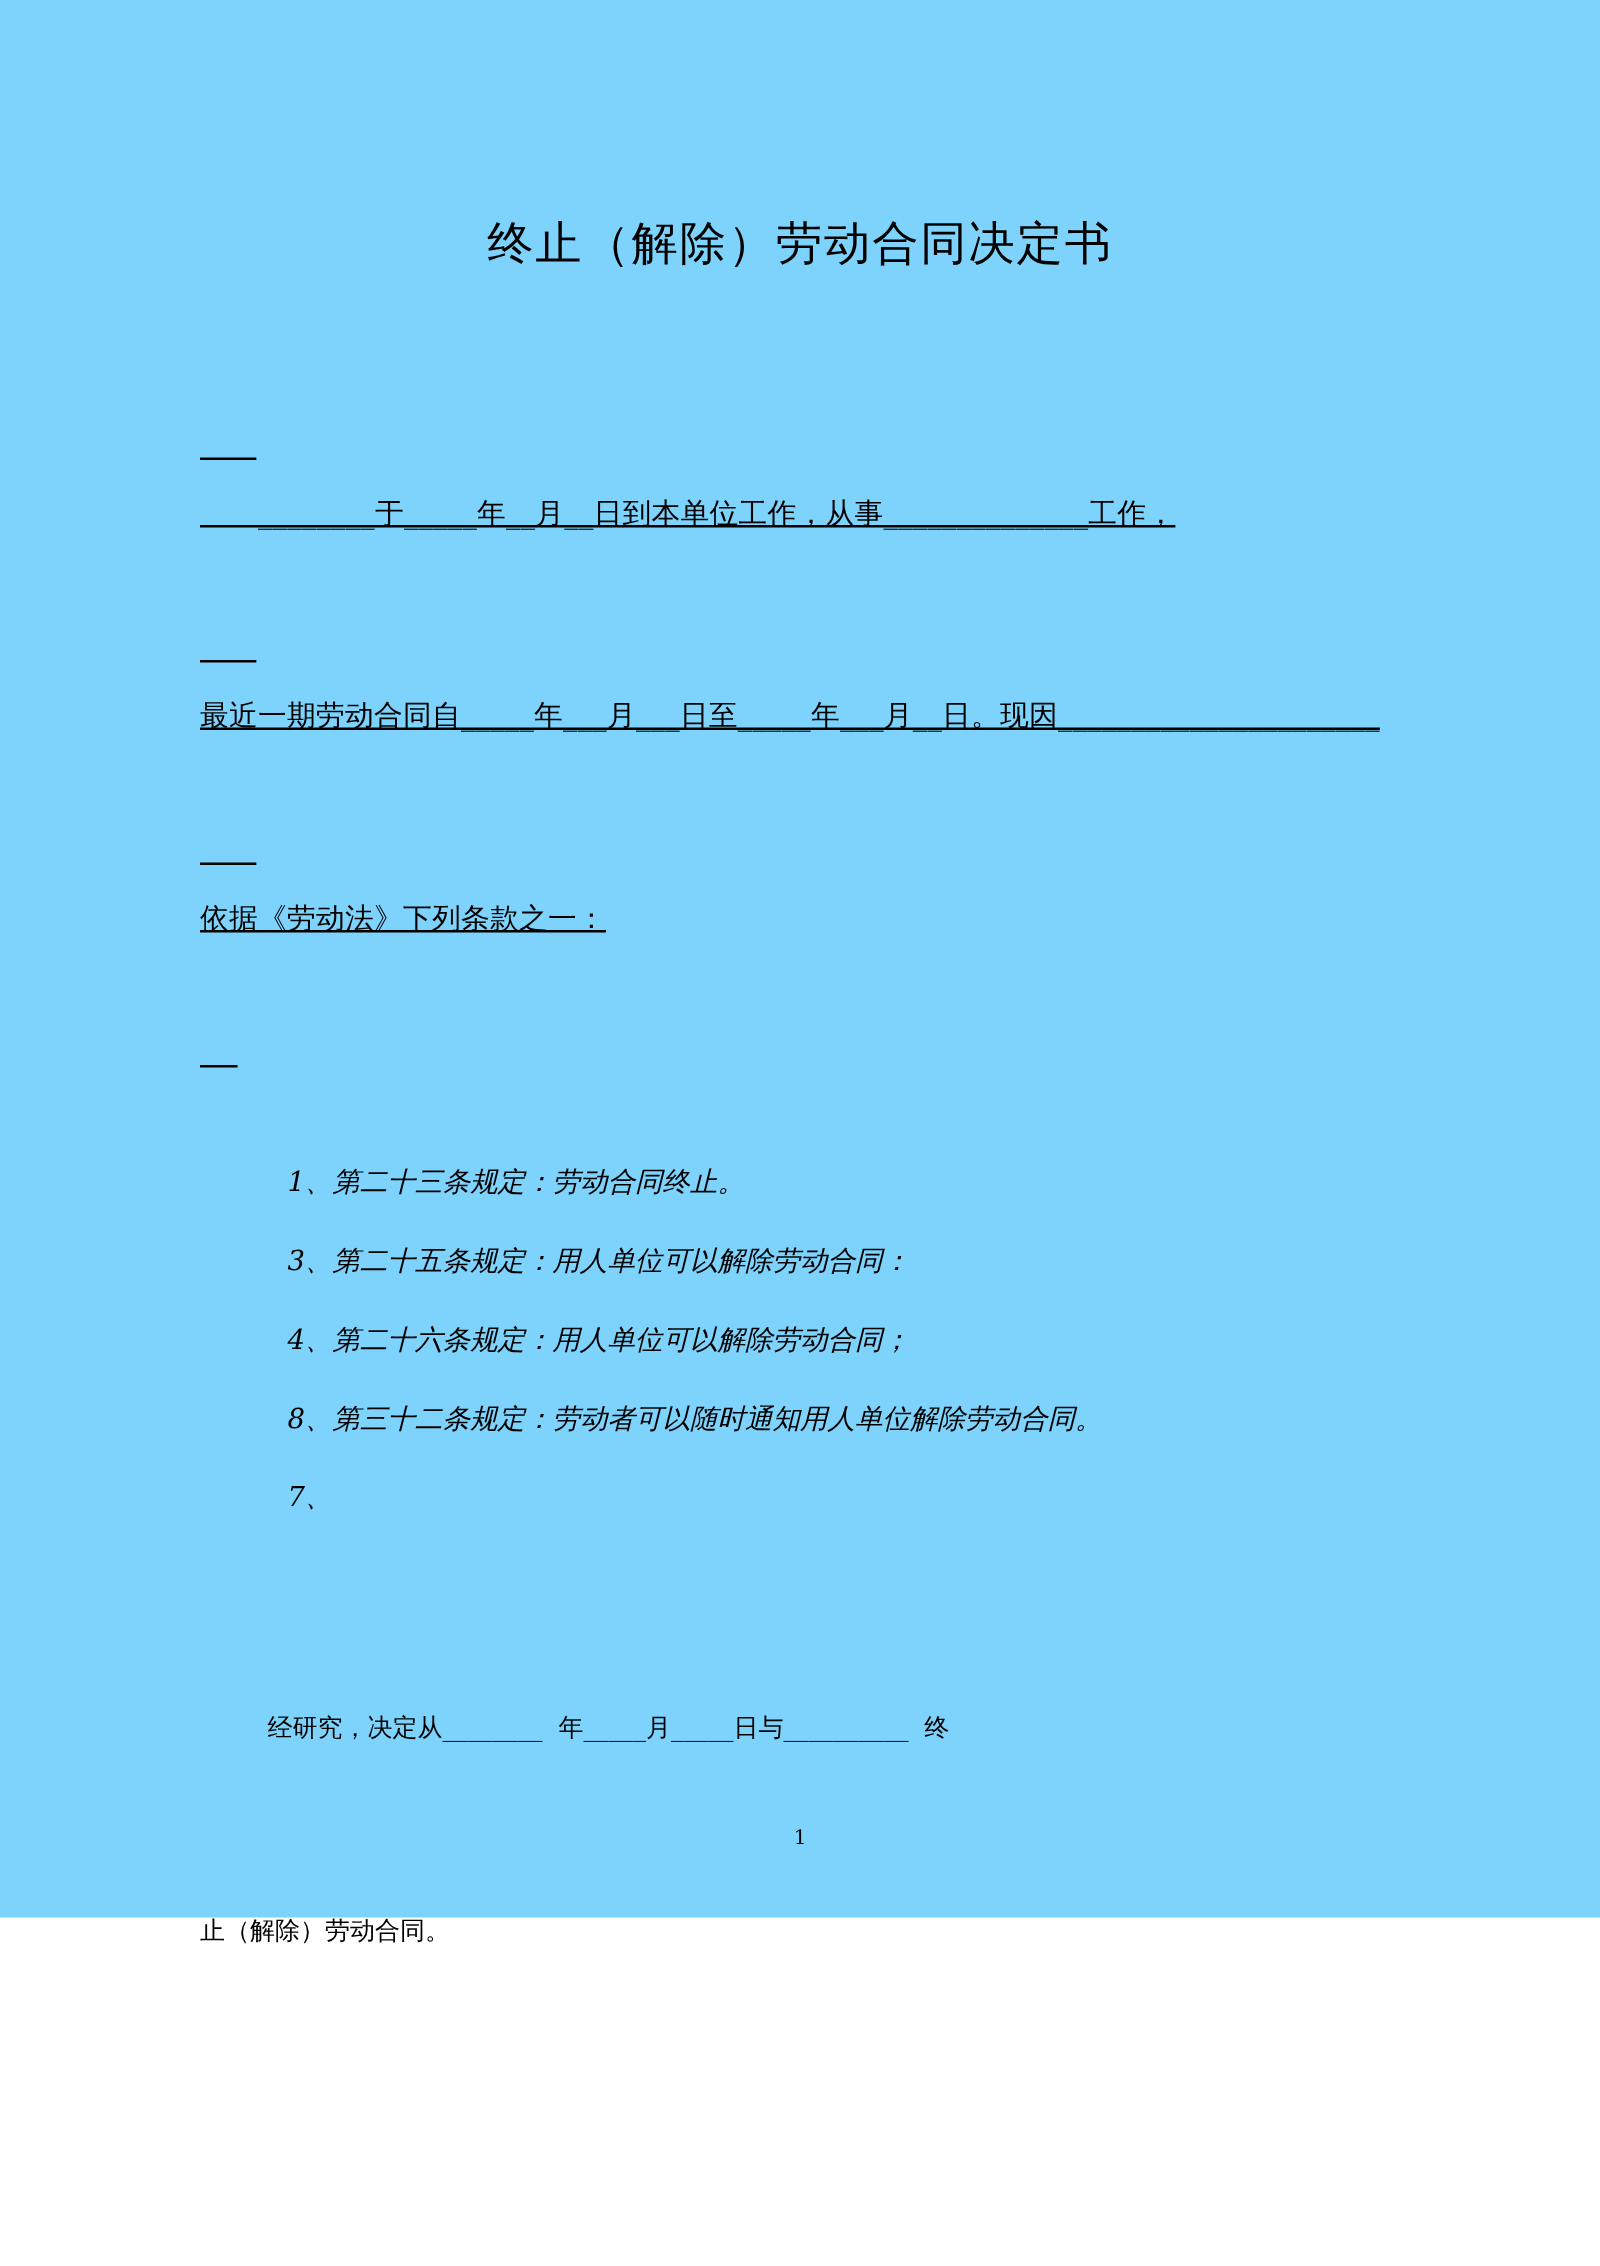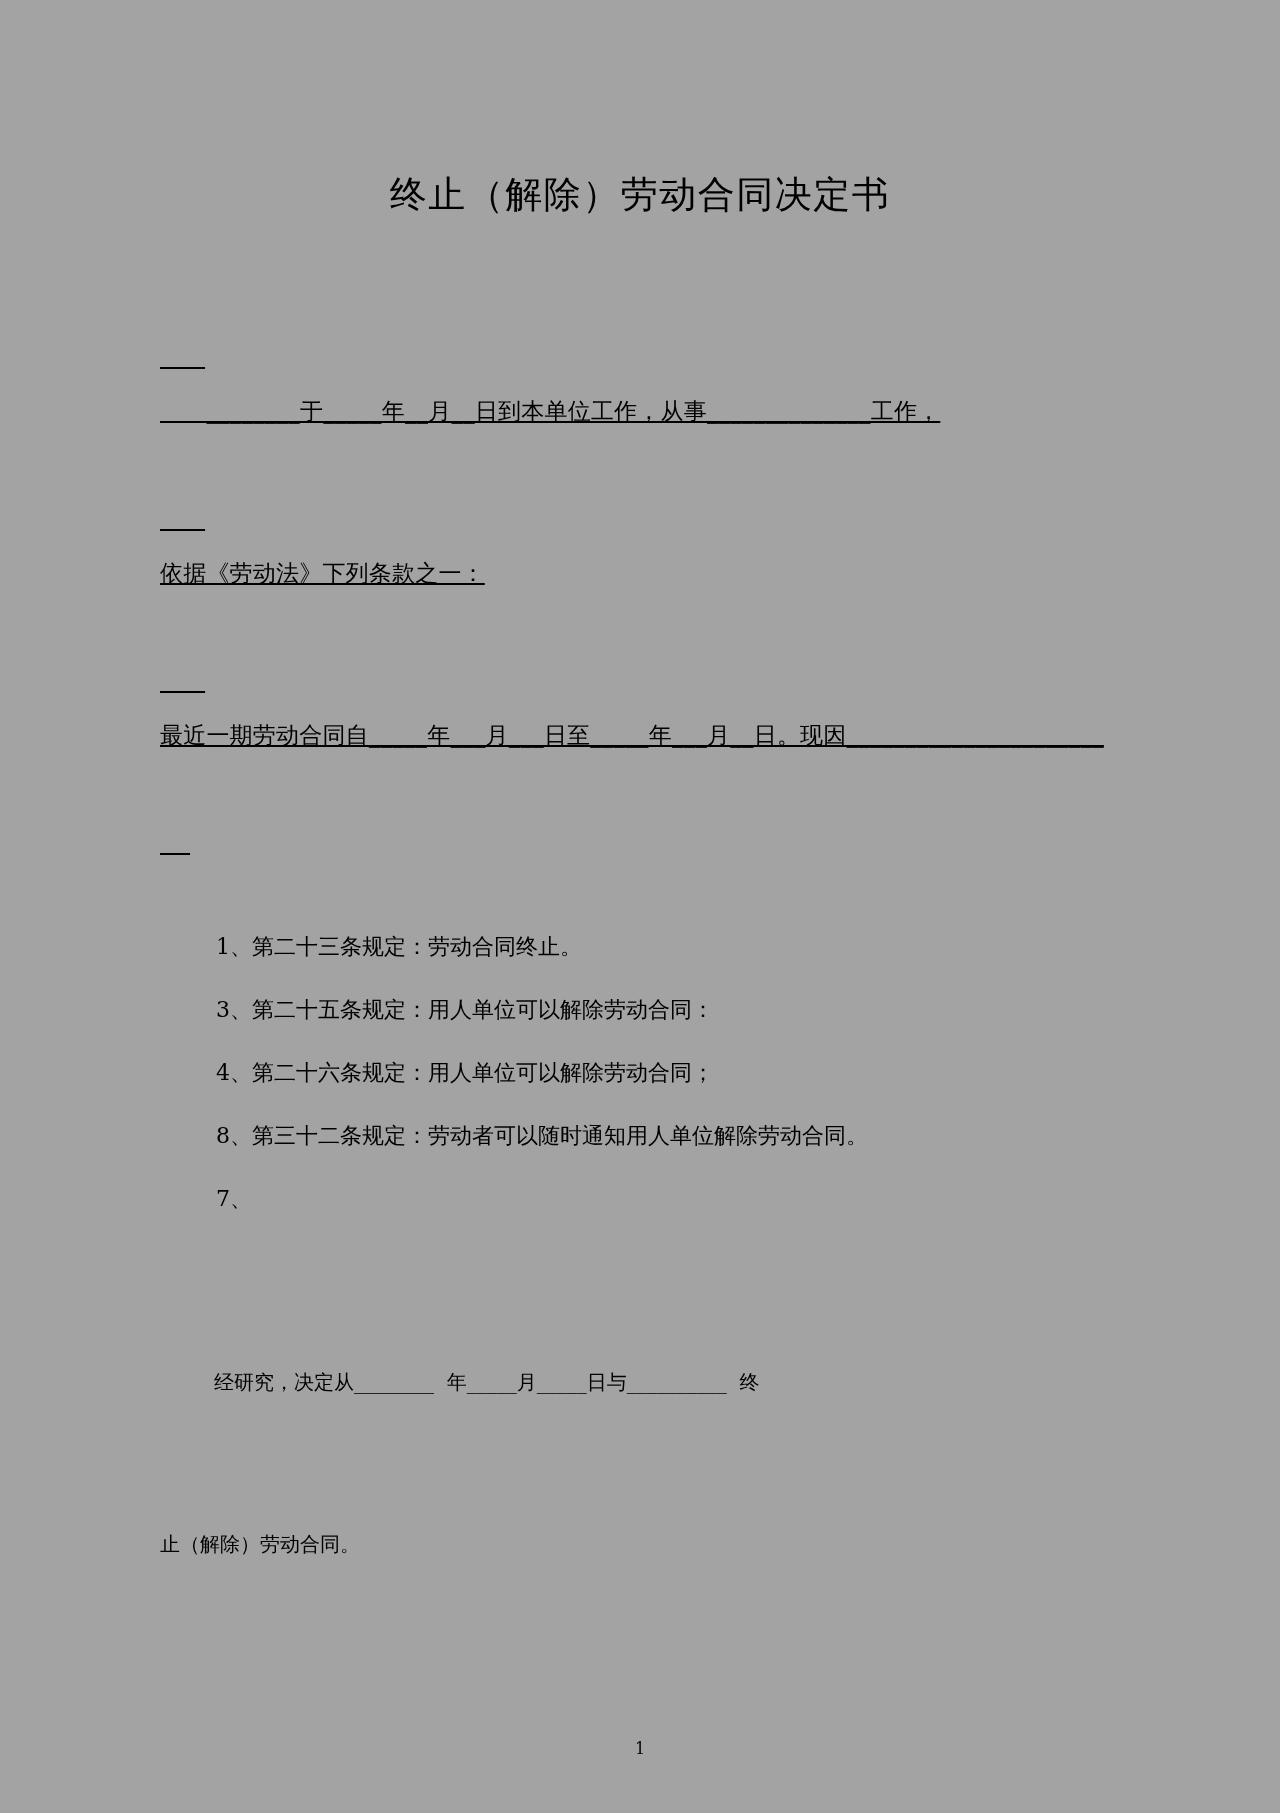--- a/index.html
+++ b/index.html
@@ -12,22 +12,22 @@
     height: 1813px;
     position: relative;
     font-family: "DejaVu Serif", "Liberation Serif", serif;
     color: #000000;
     overflow: hidden;
   }
 
   .page {
     position: relative;
     width: 1280px;
-    height: 1813px;
-    background: #a3a3a3;
+    height: 1534px;
+    background: #7dd3fc;
     box-sizing: border-box;
   }
 
   
   .doc-title {
     text-align: center;
     font-size: 37px;
     line-height: 1.25;
     letter-spacing: 1.5px;
     margin: 0;
@@ -58,24 +58,25 @@
     text-decoration: underline;
   }
 
   .para-line {
     display: block;
     height: 54px;
   }
 
   
   .clause-list {
-    margin: 2px;
+    margin: 16px;
     padding: 0;
     list-style: none;
     margin-top: 62px;
+    font-style: italic;
   }
 
   .clause-item {
     font-size: 22px;
     line-height: 30px;
     padding-left: 54px;
     margin-bottom: 33px;
     white-space: pre;
   }
 
@@ -104,22 +105,22 @@
 <body>
 
 <div class="page">
 
   <h1 class="doc-title">终止（解除）劳动合同决定书</h1>
 
   <div class="body-block">
 
     <div class="para para-intro">
       <span class="para-line">　　________于_____年__月__日到本单位工作，从事______________工作，</span>
+      <span class="para-line">最近一期劳动合同自_____年___月___日至_____年___月__日。现因______________________</span>
       <span class="para-line">依据《劳动法》下列条款之一：</span>
-      <span class="para-line">最近一期劳动合同自_____年___月___日至_____年___月__日。现因______________________</span>
     </div>
 
     <ol class="clause-list">
       <li class="clause-item">1、第二十三条规定：劳动合同终止。</li>
       <li class="clause-item">3、第二十五条规定：用人单位可以解除劳动合同：</li>
       <li class="clause-item">4、第二十六条规定：用人单位可以解除劳动合同；</li>
       <li class="clause-item">8、第三十二条规定：劳动者可以随时通知用人单位解除劳动合同。</li>
       <li class="clause-item">7、</li>
     </ol>
 

